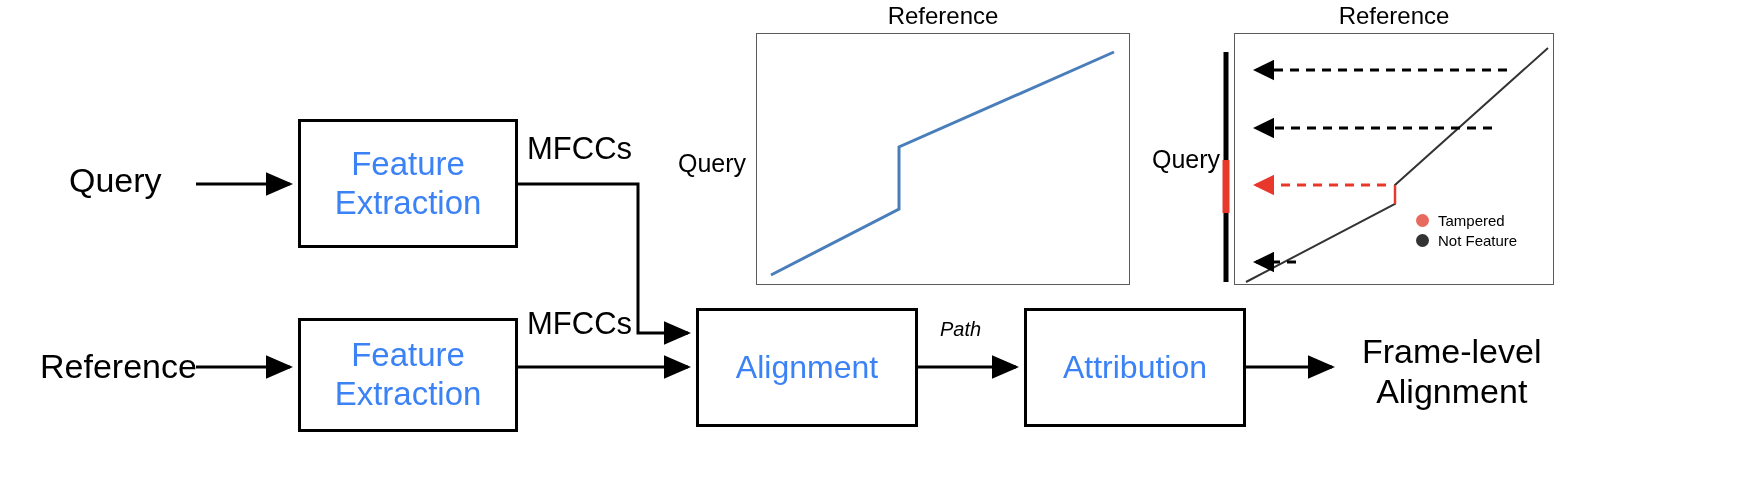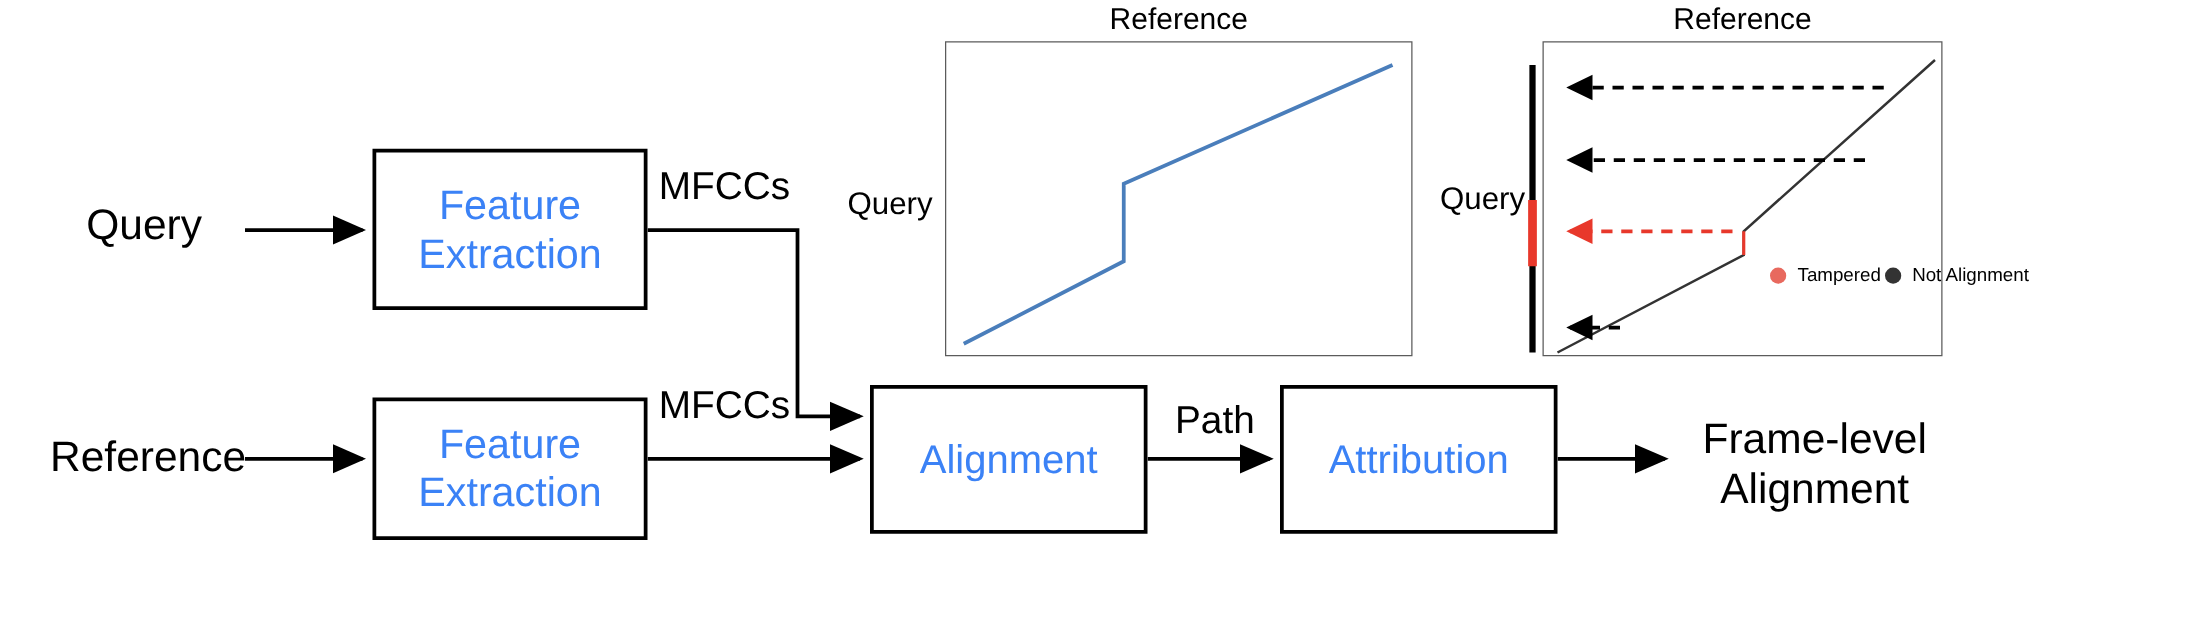--- a/index.html
+++ b/index.html
@@ -49,21 +49,21 @@
   .txt {
     position: absolute;
     color: #000000;
     white-space: pre-line;
     line-height: 1.18;
   }
   .t-query-in   { left: 45px;  top: 160px; font-size: 34px; }
   .t-ref-in     { left: 16px;  top: 346px; font-size: 34px; }
   .t-mfcc-top   { left: 503px; top: 131px; font-size: 31px; }
   .t-mfcc-bot   { left: 503px; top: 306px; font-size: 31px; }
-  .t-path       { left: 916px; top: 318px; font-size: 31px; }
+  .t-path       { left: 916px; top: 318px; font-size: 20px; font-style: italic; }
   .t-frame-pred { left: 1338px; top: 331px; font-size: 34px; text-align: center; }
 
   
   .plot-panel {
     position: absolute;
     box-sizing: border-box;
     border: 1px solid #5b5b5b;
     background: #ffffff;
   }
   .plot1-frame { left: 732px;  top: 33px; width: 374px; height: 252px; }
@@ -85,20 +85,21 @@
   }
   .p1-ylabel { left: 654px;  top: 149px; }
   .p2-ylabel { left: 1128px; top: 145px; }
 
   
   .legend {
     position: absolute;
     left: 1392px;
     top: 212px;
     display: flex;
+    flex-direction: column;
     gap: 3px;
   }
   .legend-row {
     display: flex;
     align-items: center;
     gap: 9px;
     font-size: 15px;
     color: #000000;
   }
   .legend-dot {
@@ -166,21 +167,21 @@
     <line x1="1272" y1="262" x2="1232" y2="262" stroke="#000000" stroke-width="3" stroke-dasharray="9,7" marker-end="url(#arrowLeftBlk)"></line>
   </svg>
 
   <div class="legend">
     <div class="legend-row">
       <span class="legend-dot" style="background:#E8695E;"></span>
       <span>Tampered</span>
     </div>
     <div class="legend-row">
       <span class="legend-dot" style="background:#333333;"></span>
-      <span>Not Alignment</span>
+      <span>Not Feature</span>
     </div>
   </div>
 
   <div class="txt t-query-in">Query</div>
   <div class="txt t-ref-in">Reference</div>
 
   <div class="proc-box box-fe-query">
     <span class="box-label">Feature
 Extraction</span>
   </div>

